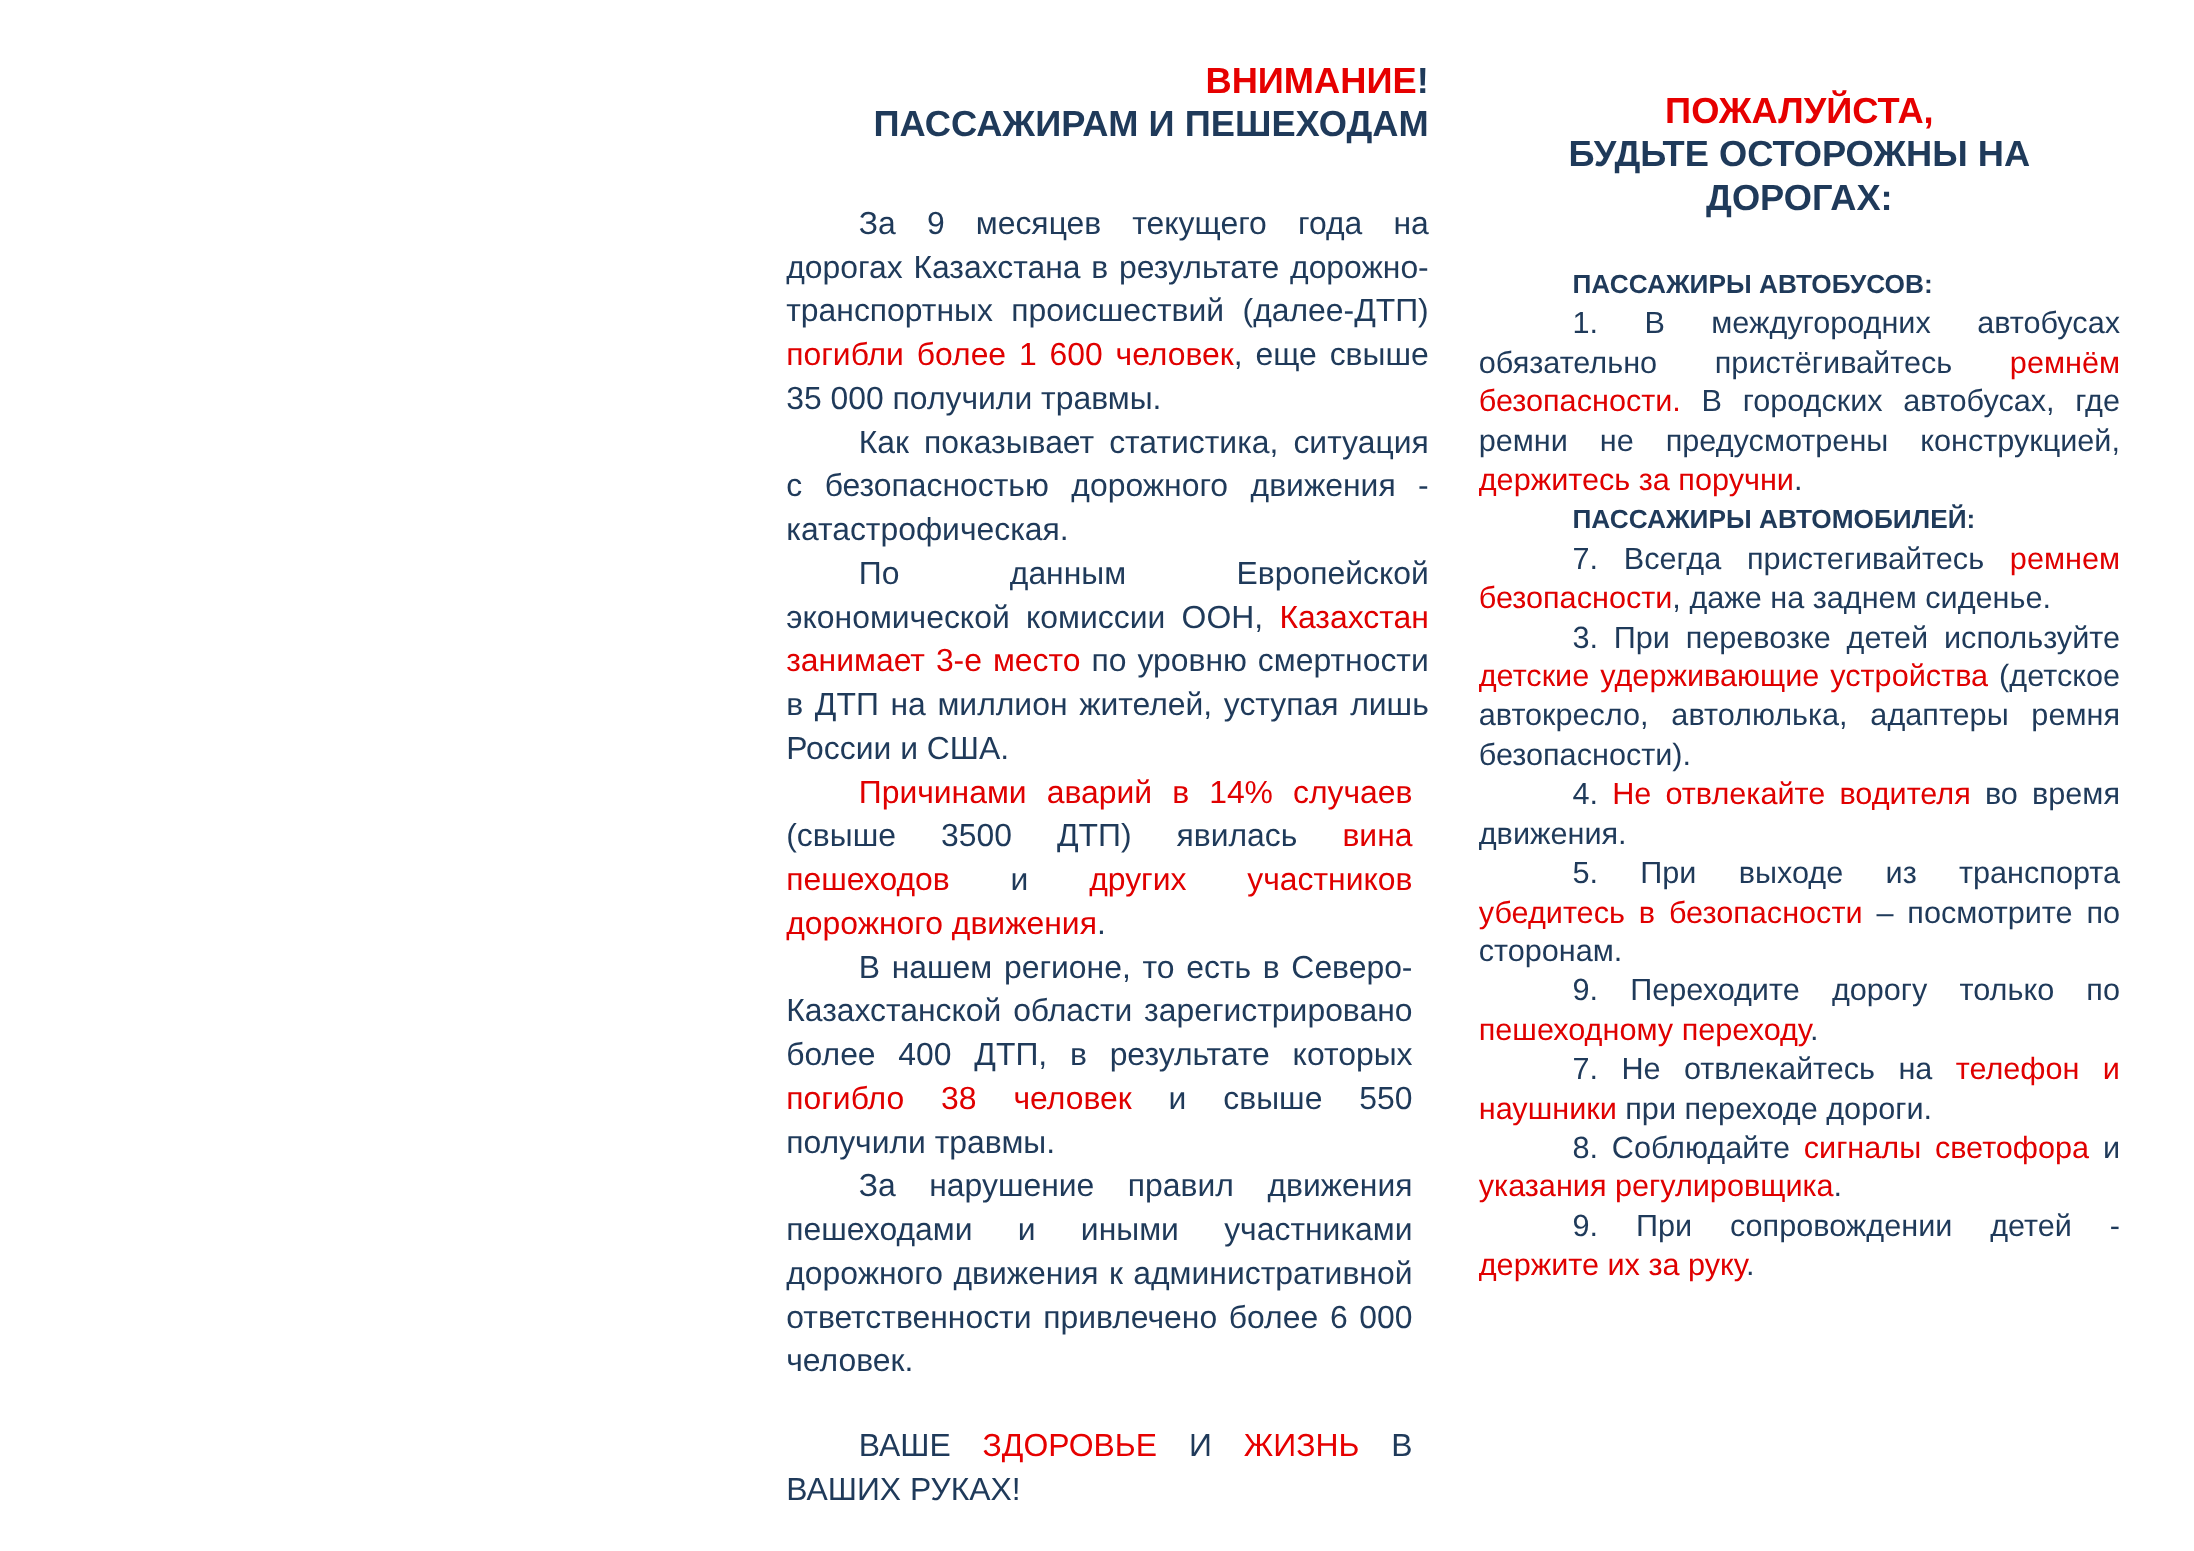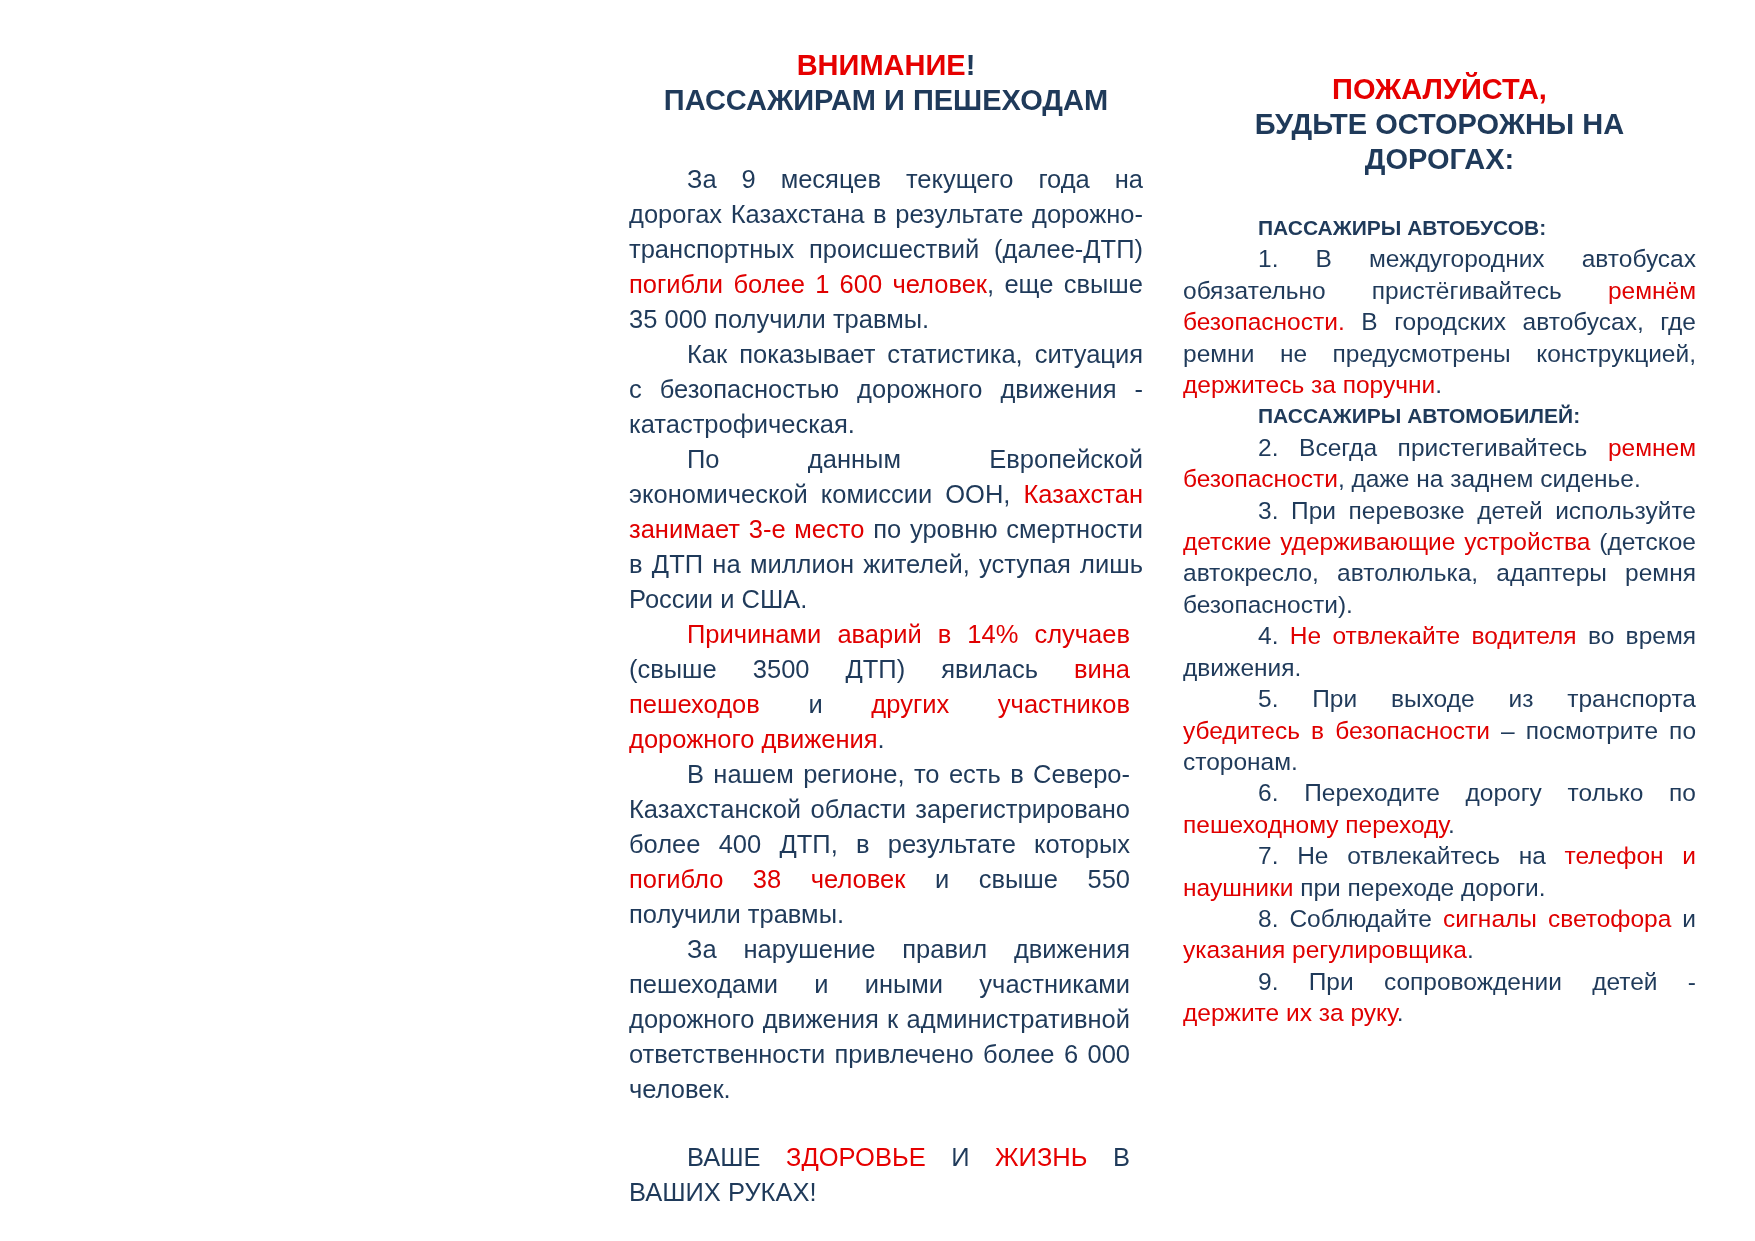--- a/index.html
+++ b/index.html
@@ -5,21 +5,21 @@
   html, body { margin: 0; padding: 0; background: #ffffff; }
   body { width: 1755px; height: 1241px; position: relative; overflow: hidden;
          font-family: "Liberation Sans", sans-serif; color: #1f3a5a; }
   .red { color: #e00000; }
   .col { position: absolute; }
   .title { text-align: center; font-weight: bold; font-size: 29px; line-height: 35px; margin: 0; }
   .title .red { color: #e60000; }
   p { margin: 0; }
   
   #left { left: 629px; top: 48px; width: 514px; }
-  #left .title { width: 514px; }
+  #left .title { width: 514px; text-align: right; }
   #left .body { margin-top: 44px; font-size: 25.5px; line-height: 35px; text-align: justify; }
   #left .body p { text-indent: 58px; }
   #left .body p.narrow { margin-right: 13px; }
   #left .slogan { margin-top: 32.5px; margin-right: 13px; font-weight: normal; font-size: 25.5px;
                   line-height: 35px; text-indent: 58px; text-align: justify; }
   #left .slogan .red { color: #e60000; }
   
   #right { left: 1183px; top: 48px; width: 513px; margin-top: 24px; }
   #right .title { width: 513px; }
   #right .body { margin-top: 35px; font-size: 24.5px; line-height: 31.4px; text-align: justify; }
@@ -67,34 +67,34 @@
     <span>ДОРОГАХ:</span>
   </h1>
   <div class="body">
     <h3>ПАССАЖИРЫ АВТОБУСОВ:</h3>
     <p>
       <span>1. В междугородних автобусах обязательно пристёгивайтесь </span><span class="red">ремнём безопасности.</span><span> В городских автобусах, где ремни не предусмотрены конструкцией, </span><span class="red">держитесь за поручни</span><span>.</span>
     </p>
 
     <h3>ПАССАЖИРЫ АВТОМОБИЛЕЙ:</h3>
     <p>
-      <span>2. Всегда пристегивайтесь </span><span class="red">ремнем безопасности</span><span>, даже на заднем сиденье.</span>
+      <span>7. Всегда пристегивайтесь </span><span class="red">ремнем безопасности</span><span>, даже на заднем сиденье.</span>
     </p>
     <p>
       <span>3. При перевозке детей используйте </span><span class="red">детские удерживающие устройства</span><span> (детское автокресло, автолюлька, адаптеры ремня безопасности).</span>
     </p>
     <p>
       <span>4. </span><span class="red">Не отвлекайте водителя</span><span> во время движения.</span>
     </p>
     <p>
       <span>5. При выходе из транспорта </span><span class="red">убедитесь в безопасности</span><span> – посмотрите по сторонам.</span>
     </p>
 
     <p>
-      <span>6. Переходите дорогу только по </span><span class="red">пешеходному переходу</span><span>.</span>
+      <span>9. Переходите дорогу только по </span><span class="red">пешеходному переходу</span><span>.</span>
     </p>
     <p>
       <span>7. Не отвлекайтесь на </span><span class="red">телефон и наушники</span><span> при переходе дороги.</span>
     </p>
     <p>
       <span>8. Соблюдайте </span><span class="red">сигналы светофора</span><span> и </span><span class="red">указания регулировщика</span><span>.</span>
     </p>
     <p>
       <span>9. При сопровождении детей - </span><span class="red">держите их за руку</span><span>.</span>
     </p>

